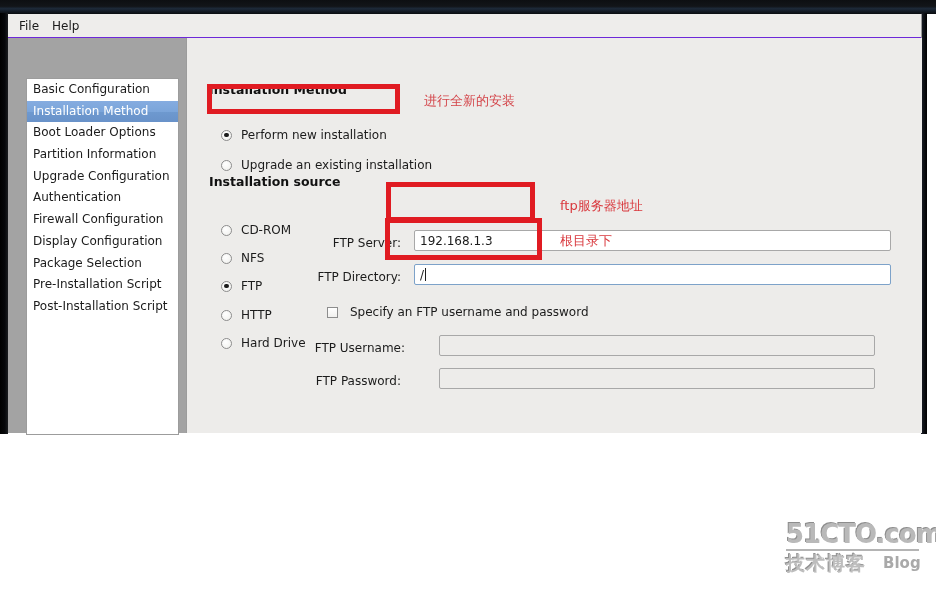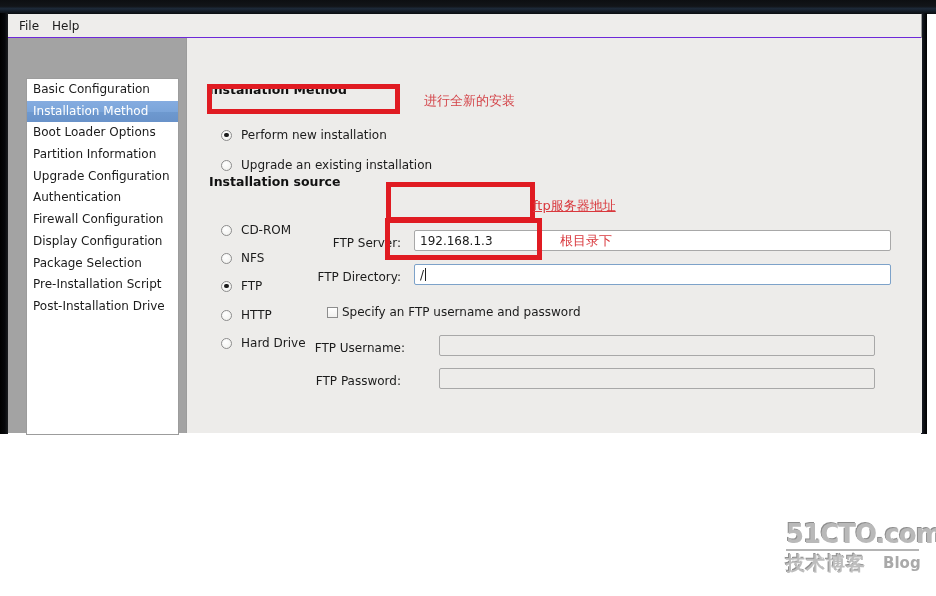--- a/index.html
+++ b/index.html
@@ -201,21 +201,21 @@
     align-items: center;
     cursor: default;
   }
   .checkbox {
     width: 11px; height: 11px;
     box-sizing: border-box;
     border: 1px solid #8d8d8d;
     background: linear-gradient(to bottom, #ffffff, #f1f0ee);
     flex: none;
   }
-  #cb-row .radio-label { margin-left: 4px; }
+  #cb-row .radio-label { margin-left: 12px; }
 
   
   .redbox {
     position: absolute;
     border: 5px solid #e01b22;
     box-sizing: border-box;
     pointer-events: none;
   }
   #box-new    { left: 207px; top: 84px;  width: 193px; height: 30px; }
   #box-server { left: 386px; top: 182px; width: 149px; height: 40px; }
@@ -224,21 +224,21 @@
   
   .anno {
     position: absolute;
     color: #d9383d;
     font-size: 13px;
     font-family: "DejaVu Sans", "Liberation Sans", sans-serif;
     white-space: nowrap;
     pointer-events: none;
   }
   #a-new    { left: 424px; top: 92px;  color: #d4464b; }
-  #a-server { left: 533px; top: 197px; text-decoration: underline; }
+  #a-server { left: 560px; top: 197px; }
   #a-dir    { left: 560px; top: 232px; }
 
   
   #watermark {
     position: absolute;
     left: 786px; top: 521px;
     width: 135px; height: 52px;
     pointer-events: none;
     user-select: none;
   }
@@ -300,21 +300,21 @@
         <div class="side-item">Basic Configuration</div>
         <div class="side-item selected">Installation Method</div>
         <div class="side-item">Boot Loader Options</div>
         <div class="side-item">Partition Information</div>
         <div class="side-item">Upgrade Configuration</div>
         <div class="side-item">Authentication</div>
         <div class="side-item">Firewall Configuration</div>
         <div class="side-item">Display Configuration</div>
         <div class="side-item">Package Selection</div>
         <div class="side-item">Pre-Installation Script</div>
-        <div class="side-item">Post-Installation Drive</div>
+        <div class="side-item">Post-Installation Script</div>
       </div>
 
       <div class="pane">
 
         <div class="grp-title" id="t-method">Installation Method</div>
 
         <div class="radio-row" id="r-new">
           <span class="radio on"></span>
           <span class="radio-label">Perform new installation</span>
         </div>

